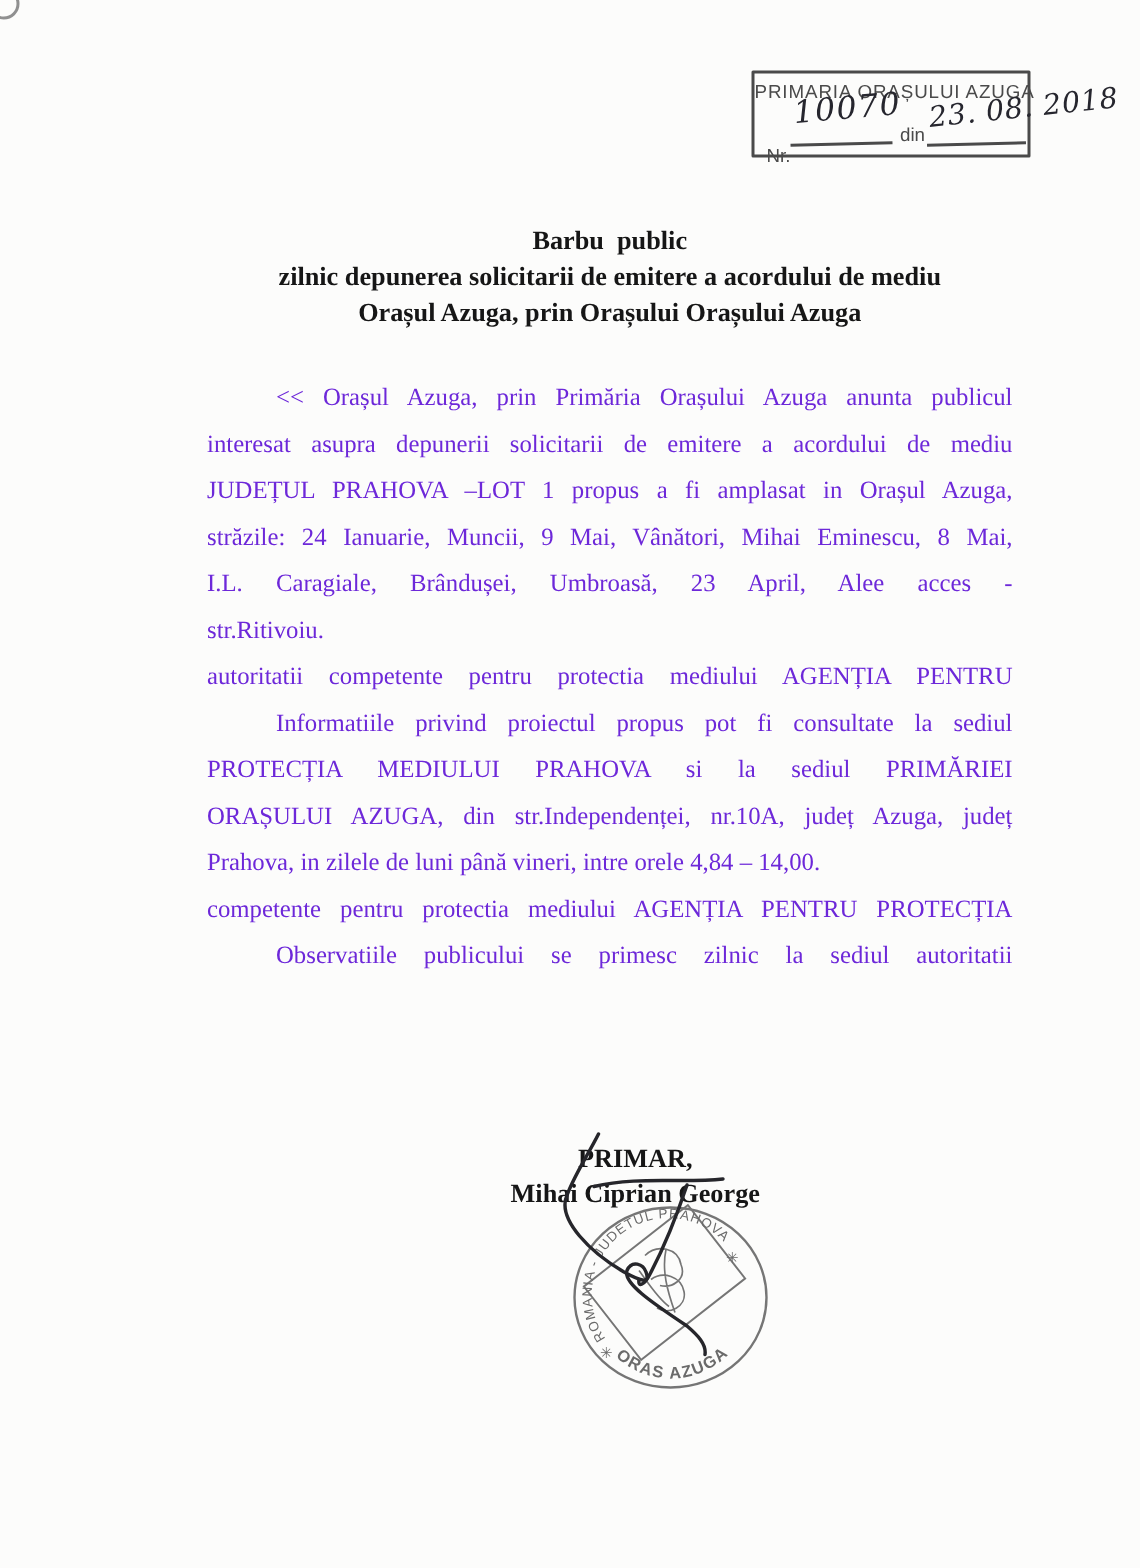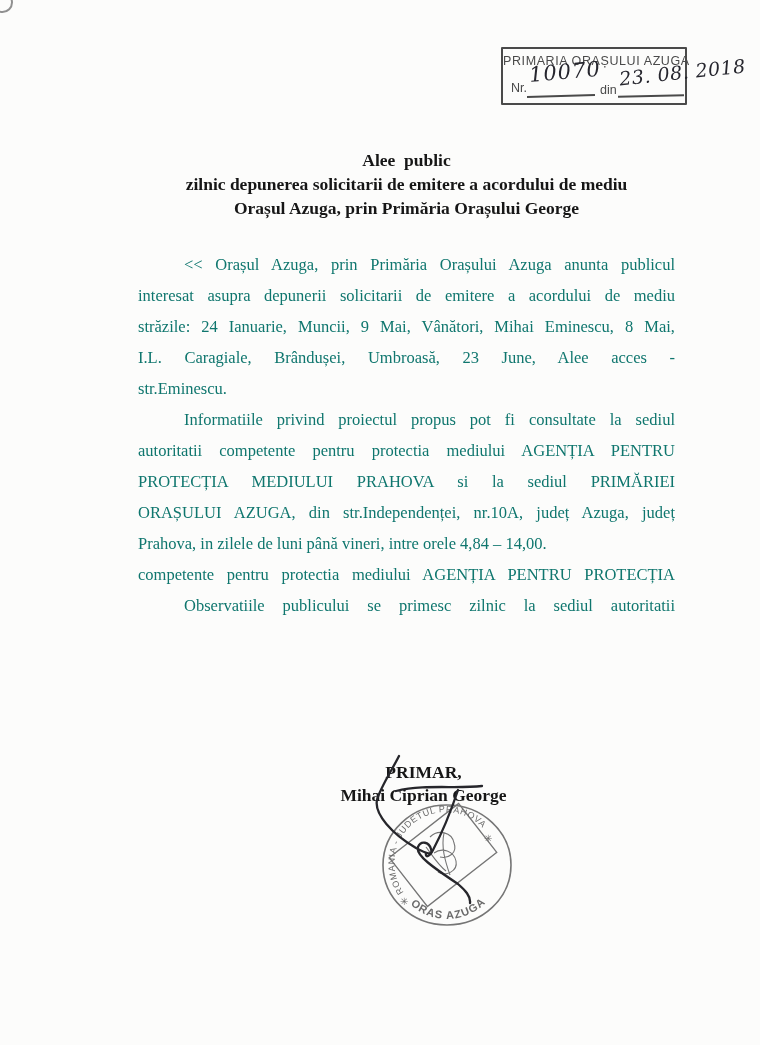--- a/index.html
+++ b/index.html
@@ -13,37 +13,37 @@
     position:absolute; left:-8px; top:-8px; width:17px; height:17px;
     border:2px solid #909090; border-radius:50%;
   }
   
   .reg-stamp {
     position:absolute; left:501px; top:47px; width:182px; height:54px;
     border:2px solid #4a4a4a; border-radius:1px;
     font-family:"Liberation Sans", sans-serif; color:#4a4a4a;
   }
   .reg-line1 { text-align:center; margin-top:5px; font-size:12.5px; letter-spacing:0.6px; white-space:nowrap; }
-  .reg-nr   { position:absolute; left:8px;  top:32px; font-size:12.5px; }
+  .reg-nr   { position:absolute; left:8px;  top:48px; font-size:12.5px; }
   .reg-din  { position:absolute; left:97px; top:34px; font-size:12.5px; }
   .hw { font-family:"DejaVu Serif", serif; font-style:italic; color:#26262e; }
   .hw-number { position:absolute; left:26px;  top:11px; font-size:21px; transform:rotate(-5deg); letter-spacing:1px; white-space:nowrap; }
   .hw-date   { position:absolute; left:116px; top:12px; font-size:19px; transform:rotate(-6deg); letter-spacing:0.5px; white-space:nowrap; }
   .uline { position:absolute; height:2px; background:#4a4a4a; }
   .uline1 { left:24px;  top:46px; width:68px; transform:rotate(-1.5deg); }
   .uline2 { left:115px; top:46px; width:66px; transform:rotate(-1.5deg); }
   
   .title-block {
     position:absolute; left:138px; top:148px; width:537px;
     text-align:center; font-weight:bold; font-size:17.5px; line-height:24px;
     color:#161616;
   }
   .title-block div { white-space:pre; }
   
-  .body-block { position:absolute; left:138px; top:249px; width:537px; font-size:16.5px; color:#0f766e; }
+  .body-block { position:absolute; left:138px; top:249px; width:537px; font-size:16.5px; color:#6d28d9; }
   .bline { height:31px; line-height:31px; text-align:justify; text-align-last:justify; overflow:visible; }
   .bline.first { text-indent:46px; }
   .bline.last  { text-align-last:left; }
   
   .sign-block {
     position:absolute; left:306px; top:761px; width:235px;
     text-align:center; font-weight:bold; font-size:17.5px; line-height:23px;
     color:#161616;
   }
   .round-stamp-svg { position:absolute; left:360px; top:795px; }
@@ -61,33 +61,34 @@
     <div class="reg-line1">PRIMARIA ORAȘULUI AZUGA</div>
     <span class="reg-nr">Nr.</span>
     <span class="hw hw-number">10070</span>
     <span class="reg-din">din</span>
     <span class="hw hw-date">23. 08. 2018</span>
     <div class="uline uline1"></div>
     <div class="uline uline2"></div>
   </div>
 
   <div class="title-block">
-    <div>Alee  public</div>
+    <div>Barbu  public</div>
     <div>zilnic depunerea solicitarii de emitere a acordului de mediu</div>
-    <div>Orașul Azuga, prin Primăria Orașului George</div>
+    <div>Orașul Azuga, prin Orașului Orașului Azuga</div>
   </div>
 
   <div class="body-block">
       <div class="bline first">&lt;&lt; Orașul Azuga, prin Primăria Orașului Azuga anunta publicul</div>
       <div class="bline">interesat asupra depunerii solicitarii de emitere a acordului de mediu</div>
+      <div class="bline">JUDEȚUL PRAHOVA –LOT 1 propus a fi amplasat in Orașul Azuga,</div>
       <div class="bline">străzile: 24 Ianuarie, Muncii, 9 Mai, Vânători, Mihai Eminescu, 8 Mai,</div>
-      <div class="bline">I.L. Caragiale, Brândușei, Umbroasă, 23 June, Alee acces -</div>
-      <div class="bline last">str.Eminescu.</div>
+      <div class="bline">I.L. Caragiale, Brândușei, Umbroasă, 23 April, Alee acces -</div>
+      <div class="bline last">str.Ritivoiu.</div>
+      <div class="bline">autoritatii competente pentru protectia mediului AGENȚIA PENTRU</div>
       <div class="bline first">Informatiile privind proiectul propus pot fi consultate la sediul</div>
-      <div class="bline">autoritatii competente pentru protectia mediului AGENȚIA PENTRU</div>
       <div class="bline">PROTECȚIA MEDIULUI PRAHOVA si la sediul PRIMĂRIEI</div>
       <div class="bline">ORAȘULUI AZUGA, din str.Independenței, nr.10A, județ Azuga, județ</div>
       <div class="bline last">Prahova, in zilele de luni până vineri, intre orele 4,84 – 14,00.</div>
       <div class="bline">competente pentru protectia mediului AGENȚIA PENTRU PROTECȚIA</div>
       <div class="bline first">Observatiile publicului se primesc zilnic la sediul autoritatii</div>
     </div>
 
   <div class="sign-block">
     <div>PRIMAR,</div>
     <div>Mihai Ciprian George</div>

